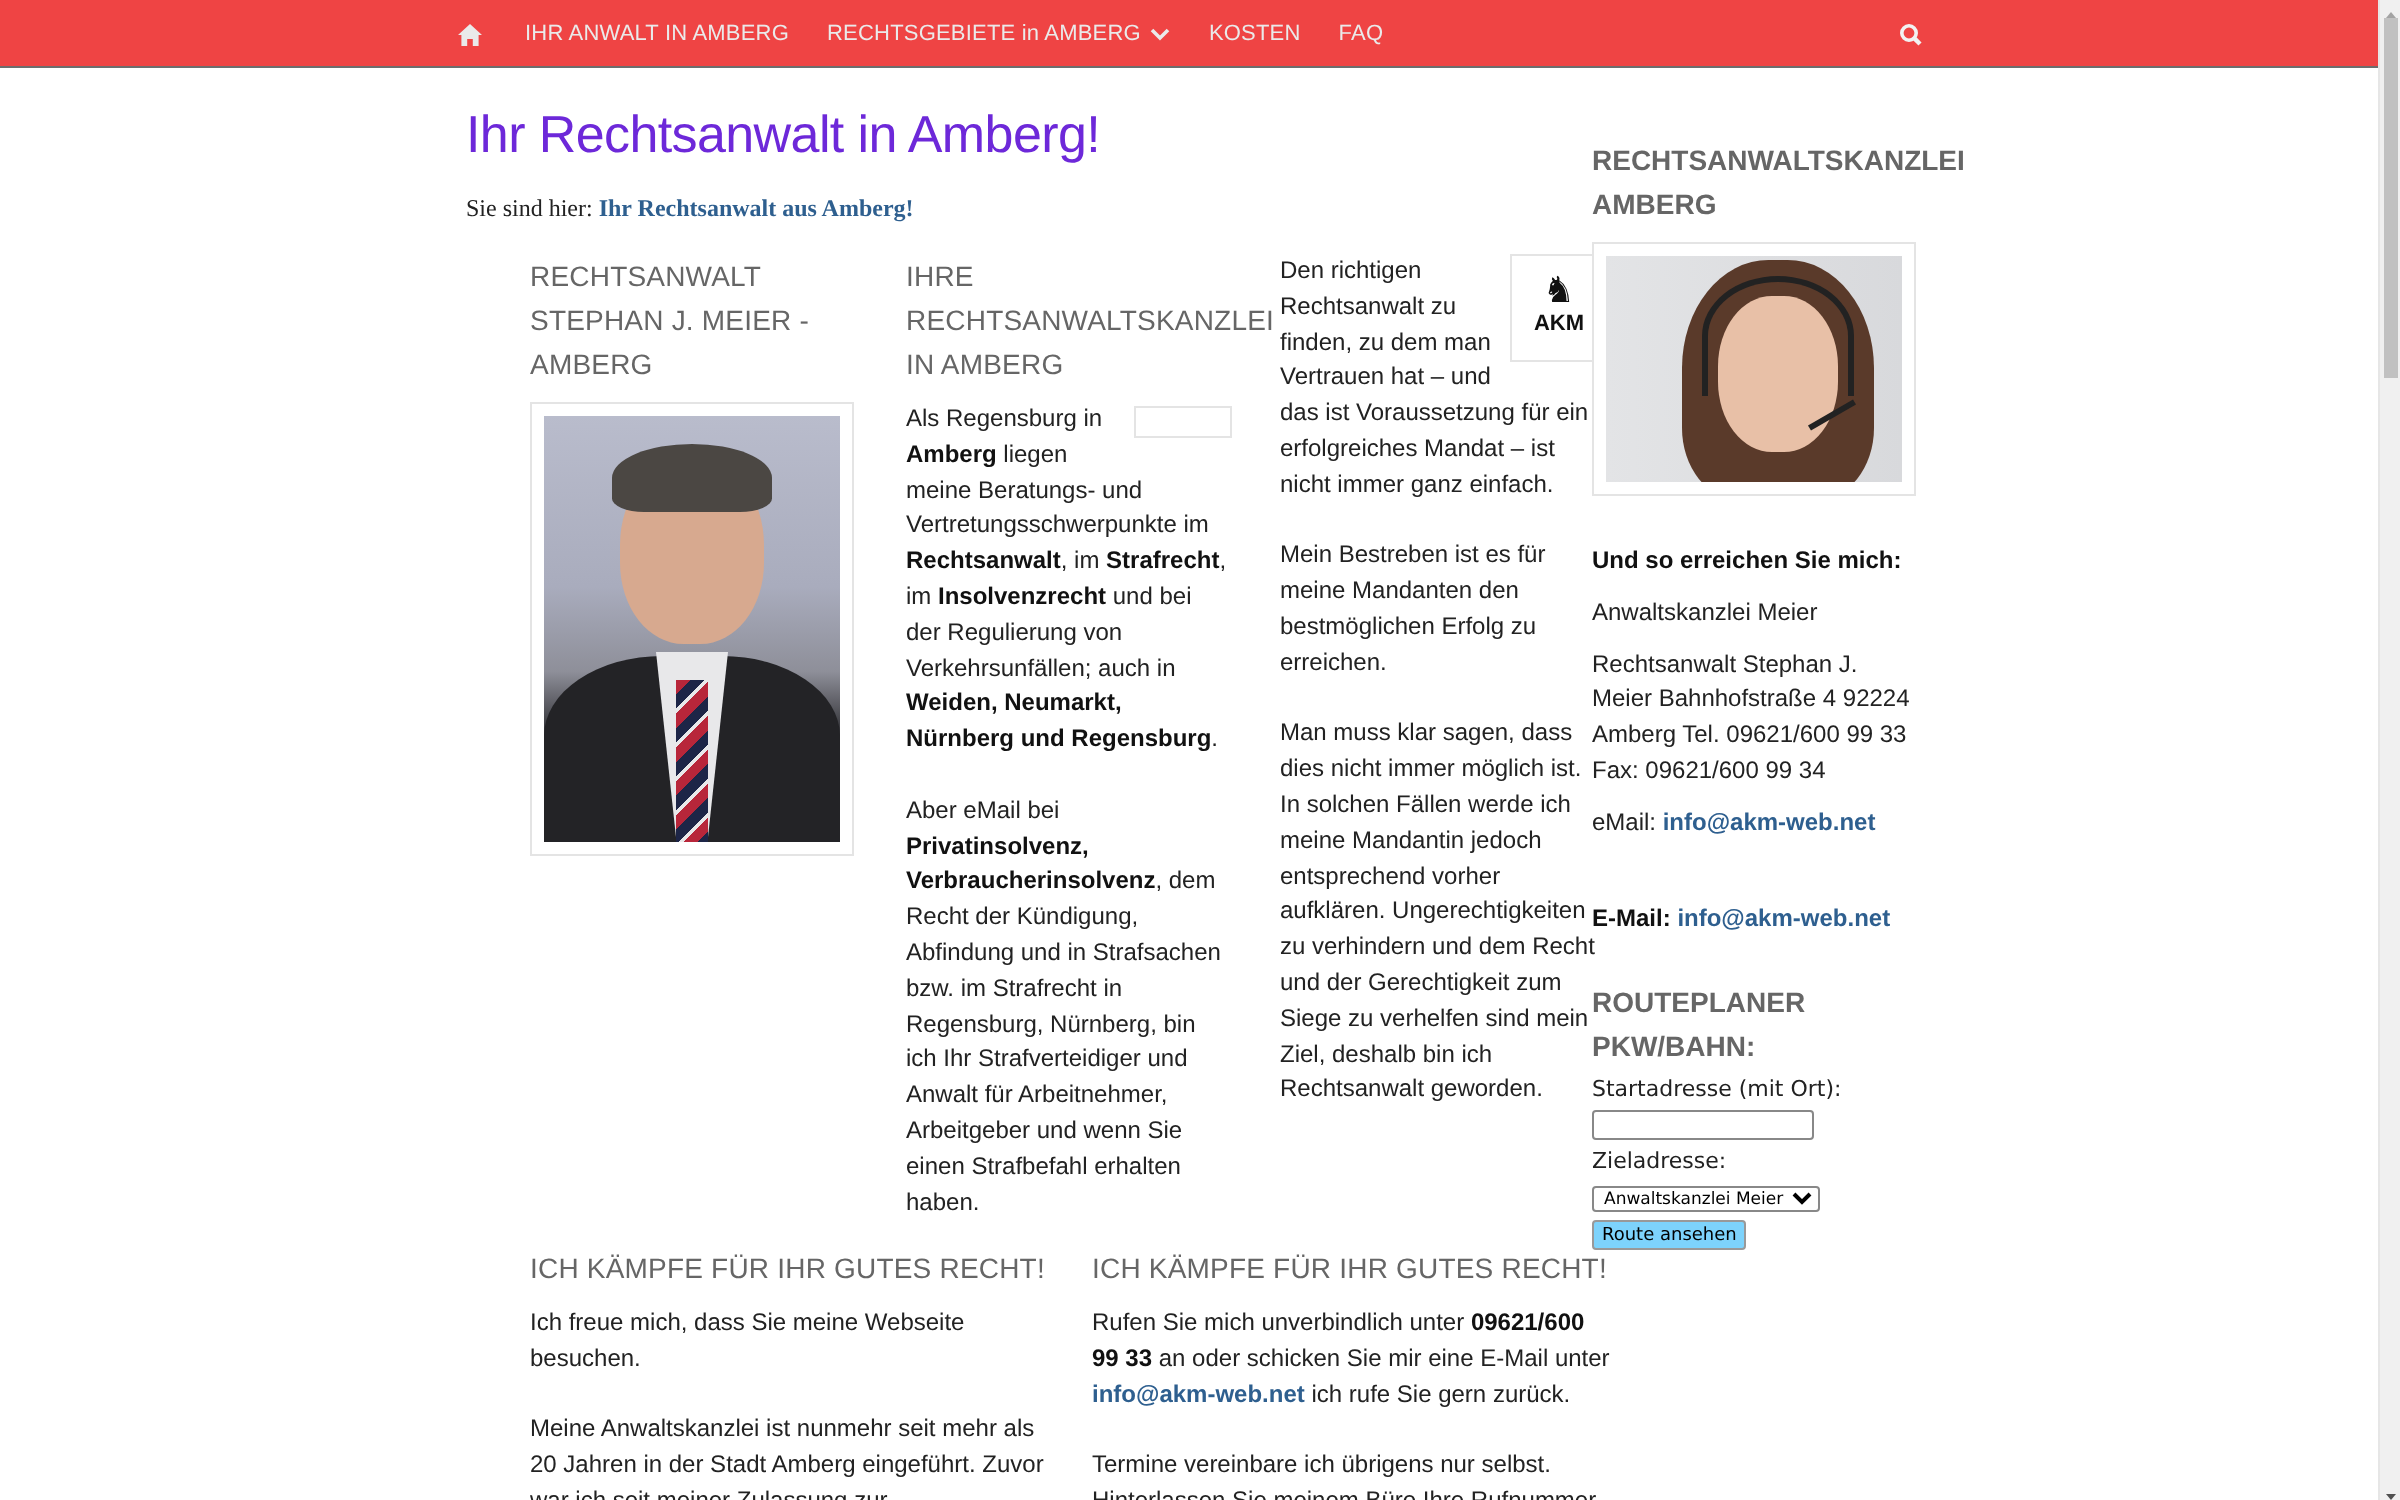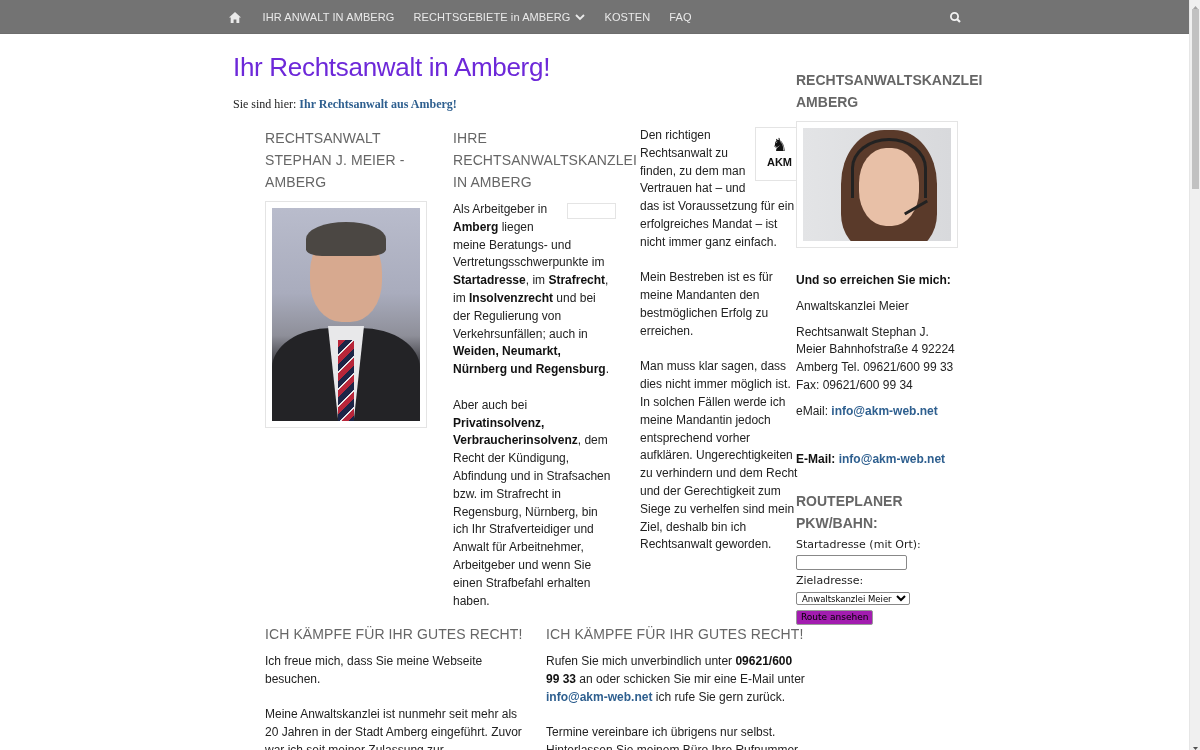--- a/index.html
+++ b/index.html
@@ -1,20 +1,20 @@
 <!DOCTYPE html>
 <html><head>
 <meta charset="utf-8">
 <style>
   * { box-sizing: border-box; margin: 0; padding: 0; }
   html, body { width: 1200px; height: 750px; overflow: hidden; background: #fff; }
   body { font-family: "DejaVu Sans", "Liberation Sans", sans-serif; color: #222; font-size: 12px; position: relative; }
   a { color: #2e5f8f; text-decoration: none; font-weight: bold; }
 
-  .navbar { position: absolute; left: 0; top: 0; width: 1189px; height: 34px; background: #737373; border-bottom: 1px solid #6d6d6d; }
+  .navbar { position: absolute; left: 0; top: 0; width: 1189px; height: 34px; background: #ef4444; border-bottom: 1px solid #6d6d6d; }
   .nav-inner { position: absolute; left: 226px; top: 0; height: 34px; display: flex; align-items: center; }
   .nav-item { color: #eaeaea; font-family: "Liberation Sans", sans-serif; font-size: 11px; padding: 0 9.5px; height: 34px; display: flex; align-items: center; cursor: pointer; letter-spacing: 0.1px; }
   .nav-home { padding: 0 12px 0 3px; }
   .nav-search { position: absolute; left: 948px; top: 10px; width: 16px; height: 16px; cursor: pointer; }
 
   .scrollbar { position: absolute; left: 1189px; top: 0; width: 11px; height: 750px; background: #f0f0f0; border-left: 1px solid #e6e6e6; }
   .scroll-up { position: absolute; top: 0; left: 0; width: 11px; height: 8px; }
   .scroll-thumb { position: absolute; top: 9px; left: 2px; width: 7px; height: 180px; background: #c1c1c1; }
   .scroll-down { position: absolute; bottom: 0; left: 0; width: 11px; height: 8px; }
 
@@ -44,21 +44,21 @@
   .ap-face { position: absolute; left: 56px; top: 20px; width: 60px; height: 78px; border-radius: 45%; background: #e8c0a7; }
   .ap-headset { position: absolute; left: 48px; top: 10px; width: 76px; height: 60px; border: 3px solid #222; border-bottom: none; border-radius: 50% 50% 0 0; }
   .ap-mic { position: absolute; left: 100px; top: 78px; width: 26px; height: 3px; background: #222; transform: rotate(-30deg); }
 
   .side { position: absolute; left: 796px; top: 69px; width: 165px; font-family: "Liberation Sans", sans-serif; font-size: 12px; line-height: 17.8px; }
   .side-head { font-size: 14px; color: #666; line-height: 22px; text-transform: uppercase; margin-bottom: 8px; }
   .side p { margin-bottom: 8px; }
   .route-form { font-family: "DejaVu Sans", sans-serif; font-size: 11px; color: #222; }
   .route-input { width: 111px; height: 15px; border: 1px solid #888; border-radius: 2px; background: #fff; display: block; margin: 1px 0 2px 0; }
   .route-select { font-size: 8.5px; height: 13px; border: 1px solid #888; border-radius: 2px; background: #fff; padding: 0 1px; font-family: "DejaVu Sans", sans-serif; }
-  .route-btn { font-size: 9px; height: 15px; padding: 0 4px; border: 1px solid #999; border-radius: 2px; background: #a21caf; margin-top: 2px; font-family: "DejaVu Sans", sans-serif; cursor: pointer; }
+  .route-btn { font-size: 9px; height: 15px; padding: 0 4px; border: 1px solid #999; border-radius: 2px; background: #7dd3fc; margin-top: 2px; font-family: "DejaVu Sans", sans-serif; cursor: pointer; }
 </style>
 </head>
 <body>
 
 <div class="navbar">
   <div class="nav-inner">
     <div class="nav-item nav-home">
       <svg width="12" height="11" viewBox="0 0 12 11">
           <path d="M6 0 L12 5.5 L10.3 5.5 L10.3 11 L7.4 11 L7.4 7.5 L4.6 7.5 L4.6 11 L1.7 11 L1.7 5.5 L0 5.5 Z" fill="#eaeaea"></path>
         </svg>
@@ -109,22 +109,22 @@
       <div class="lp-tie"></div>
       <div class="lp-head"></div>
       <div class="lp-hair"></div>
     </div>
   </div>
 </div>
 
 <div class="col" style="left:421px; top:127px; width:163px;">
   <h2 class="col-head">IHRE RECHTSANWALTSKANZLEI IN AMBERG</h2>
   <div class="blank-box"></div>
-  <p><span>Als Arbeitgeber in </span><b>Amberg</b><span> liegen meine Beratungs- und Vertretungsschwerpunkte im </span><b>Startadresse</b><span>, im </span><b>Strafrecht</b><span>, im </span><b>Insolvenzrecht</b><span> und bei der Regulierung von Verkehrsunfällen; auch in </span><b>Weiden, Neumarkt, Nürnberg und Regensburg</b><span>.</span></p>
-  <p><span>Aber auch bei </span><b>Privatinsolvenz, Verbraucherinsolvenz</b><span>, dem Recht der Kündigung, Abfindung und in Strafsachen bzw. im Strafrecht in Regensburg, Nürnberg, bin ich Ihr Strafverteidiger und Anwalt für Arbeitnehmer, Arbeitgeber und wenn Sie einen Strafbefahl erhalten haben.</span></p>
+  <p><span>Als Regensburg in </span><b>Amberg</b><span> liegen meine Beratungs- und Vertretungsschwerpunkte im </span><b>Rechtsanwalt</b><span>, im </span><b>Strafrecht</b><span>, im </span><b>Insolvenzrecht</b><span> und bei der Regulierung von Verkehrsunfällen; auch in </span><b>Weiden, Neumarkt, Nürnberg und Regensburg</b><span>.</span></p>
+  <p><span>Aber eMail bei </span><b>Privatinsolvenz, Verbraucherinsolvenz</b><span>, dem Recht der Kündigung, Abfindung und in Strafsachen bzw. im Strafrecht in Regensburg, Nürnberg, bin ich Ihr Strafverteidiger und Anwalt für Arbeitnehmer, Arbeitgeber und wenn Sie einen Strafbefahl erhalten haben.</span></p>
 </div>
 
 <div class="col" style="left:608px; top:127px; width:164px;">
   <div class="logo-box">
     <span class="logo-mark">♞</span>
     <span class="logo-text">AKM</span>
   </div>
   <p>Den richtigen Rechtsanwalt zu finden, zu dem man Vertrauen hat – und das ist Voraussetzung für ein erfolgreiches Mandat – ist nicht immer ganz einfach.</p>
   <p>Mein Bestreben ist es für meine Mandanten den bestmöglichen Erfolg zu erreichen.</p>
   <p>Man muss klar sagen, dass dies nicht immer möglich ist. In solchen Fällen werde ich meine Mandantin jedoch entsprechend vorher aufklären. Ungerechtigkeiten zu verhindern und dem Recht und der Gerechtigkeit zum Siege zu verhelfen sind mein Ziel, deshalb bin ich Rechtsanwalt geworden.</p>

